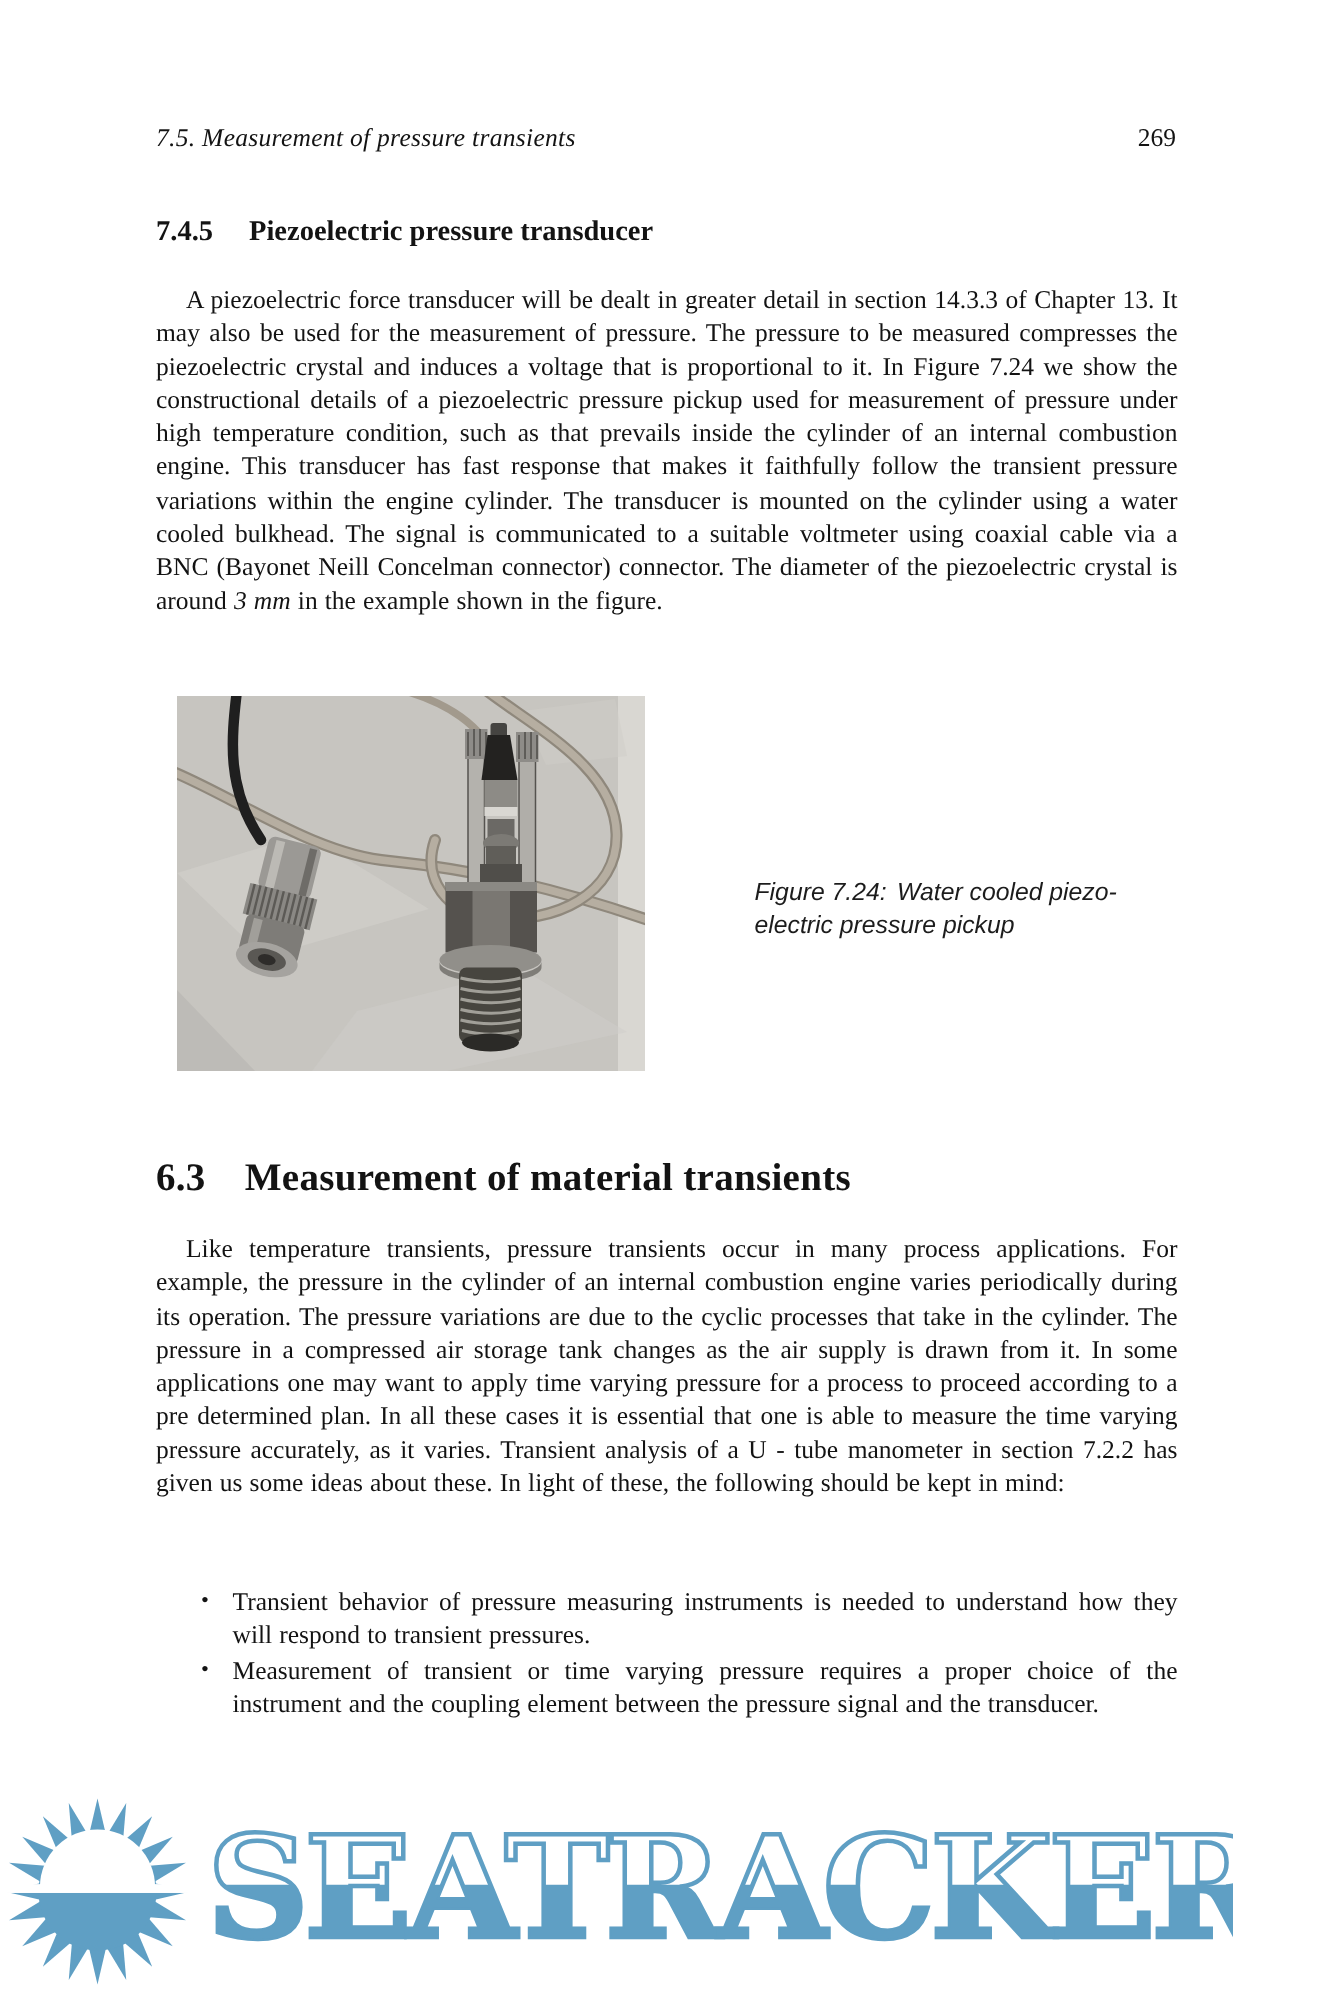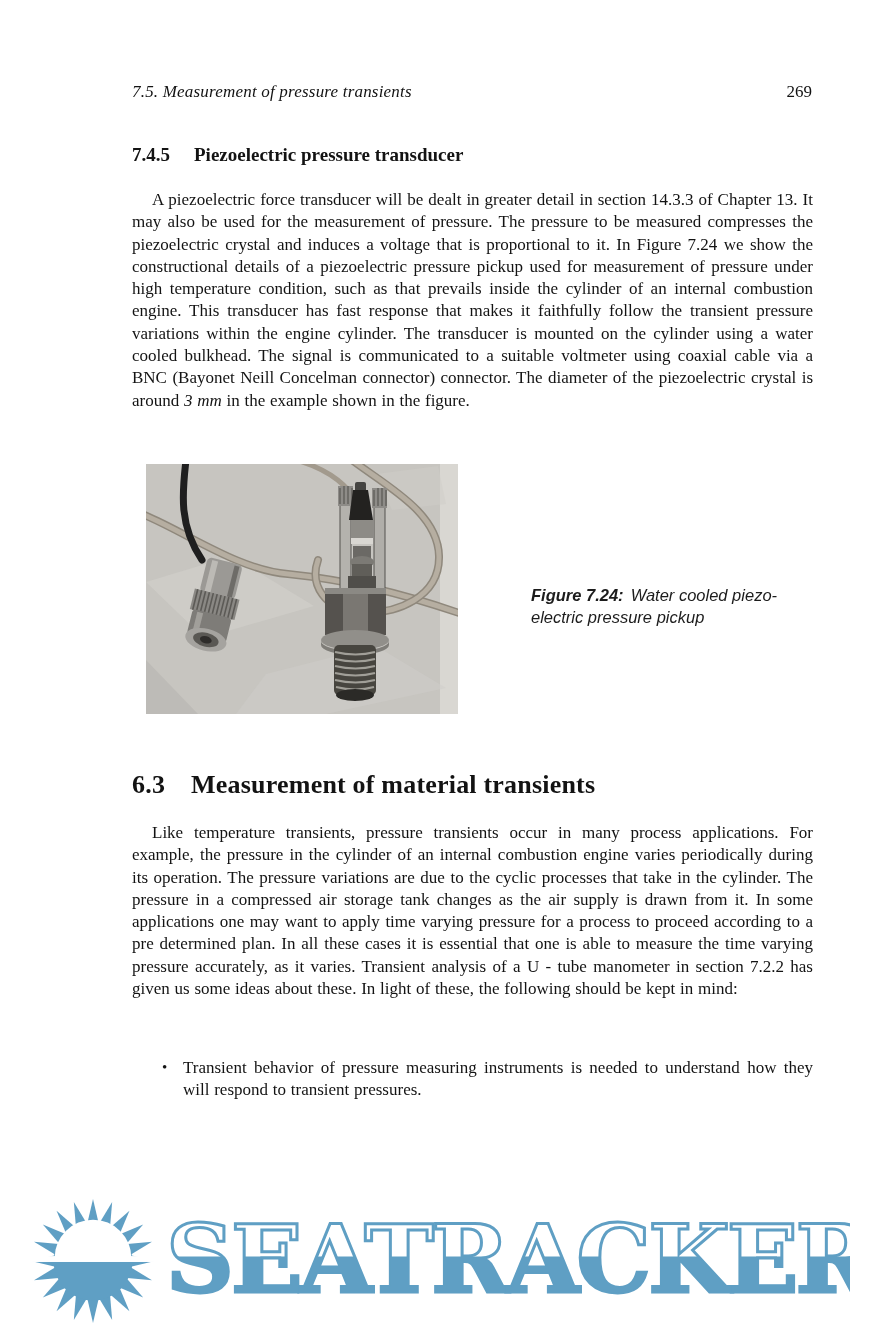--- a/index.html
+++ b/index.html
@@ -1,19 +1,19 @@
 <!DOCTYPE html>
 <html><head>
 <meta charset="utf-8">
 <style>
   * { margin:0; padding:0; box-sizing:border-box; }
   html,body { background:#ffffff; }
   .page {
     position:relative; width:822px; height:1327px; background:#ffffff;
-    overflow:hidden; font-family:"Liberation Serif", serif; color:#131313;margin-left:28px;
+    overflow:hidden; font-family:"Liberation Serif", serif; color:#131313;
   }
   
   .running-head {
     position:absolute; left:104px; top:82px; width:680px;
     display:flex; justify-content:space-between; align-items:baseline;
     font-size:17px;
   }
   .running-title { font-style:italic; letter-spacing:0.2px; }
   .page-number { font-style:normal; }
 
@@ -33,21 +33,21 @@
   .par-2 { top:822px; }
   .math-var { font-style:italic; }
 
   
   .figure-photo { position:absolute; left:118px; top:464px; width:312px; height:250px; }
   .figure-caption {
     position:absolute; left:503px; top:584px; width:282px;
     font-family:"Liberation Sans", sans-serif; font-style:italic;
     font-size:16.5px; line-height:22px; color:#1c1c1c;
   }
-  .cap-label { font-weight:bold; margin-right:7px; }
+  .cap-label { font-weight:normal; margin-right:7px; }
 
   
   .bullet-list {
     position:absolute; left:132px; top:1057px; width:653px;
     list-style:none; font-size:17px; line-height:22.3px;
   }
   .bullet-list li {
     position:relative; padding-left:23px; text-align:justify;
     word-spacing:0.5px; margin-bottom:1px;
   }
@@ -170,20 +170,21 @@
   </div>
 
   <div class="h-75">
     <span class="sec-num">6.3</span><span>Measurement of material transients</span>
   </div>
 
   <p class="body-par par-2">Like temperature transients, pressure transients occur in many process applications.  For example, the pressure in the cylinder of an internal combustion engine varies periodically during its operation. The pressure variations are due to the cyclic processes that take in the cylinder.  The pressure in a compressed air storage tank changes as the air supply is drawn from it.  In some applications one may want to apply time varying pressure for a process to proceed according to a pre determined plan.  In all these cases it is essential that one is able to measure the time varying pressure accurately, as it varies.  Transient analysis of a U - tube manometer in section 7.2.2 has given us some ideas about these.  In light of these, the following should be kept in mind:</p>
 
   <ul class="bullet-list">
     <li>Transient behavior of pressure measuring instruments is needed to understand how they will respond to transient pressures.</li>
+    <li>Measurement of transient or time varying pressure requires a proper choice of the instrument and the coupling element between the pressure signal and the transducer.</li>
   </ul>
 
   <div class="watermark">
     <svg class="wm-sun" viewBox="0 0 128 128" aria-hidden="true">
       <defs>
         <polygon id="ray" points="64,1 57,31 71,31"></polygon>
       </defs>
       <g fill="#5f9fc4">
         <use href="#ray"></use>
         <use href="#ray" transform="rotate(18 64 64)"></use>

